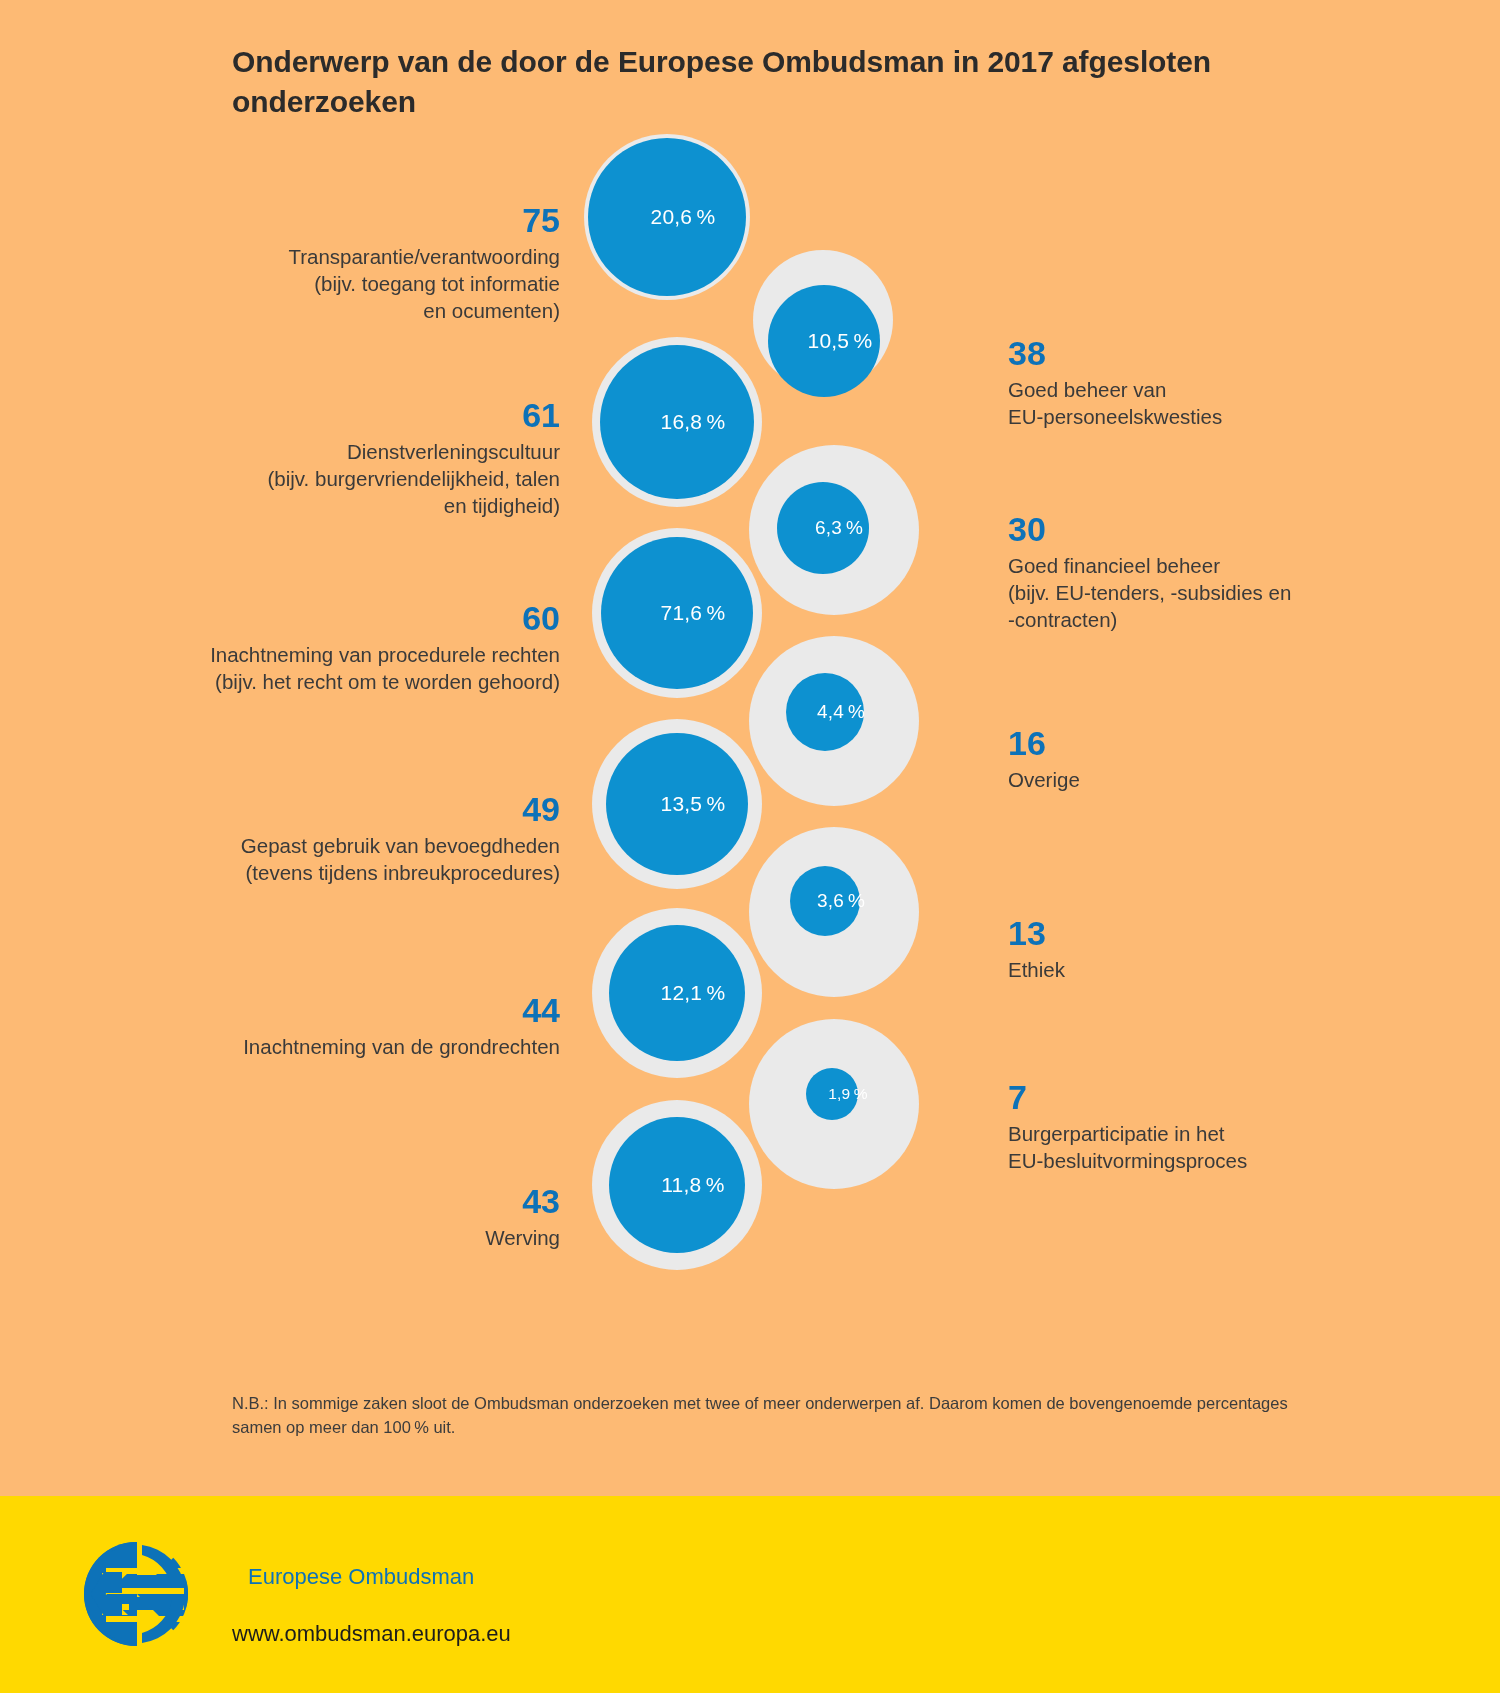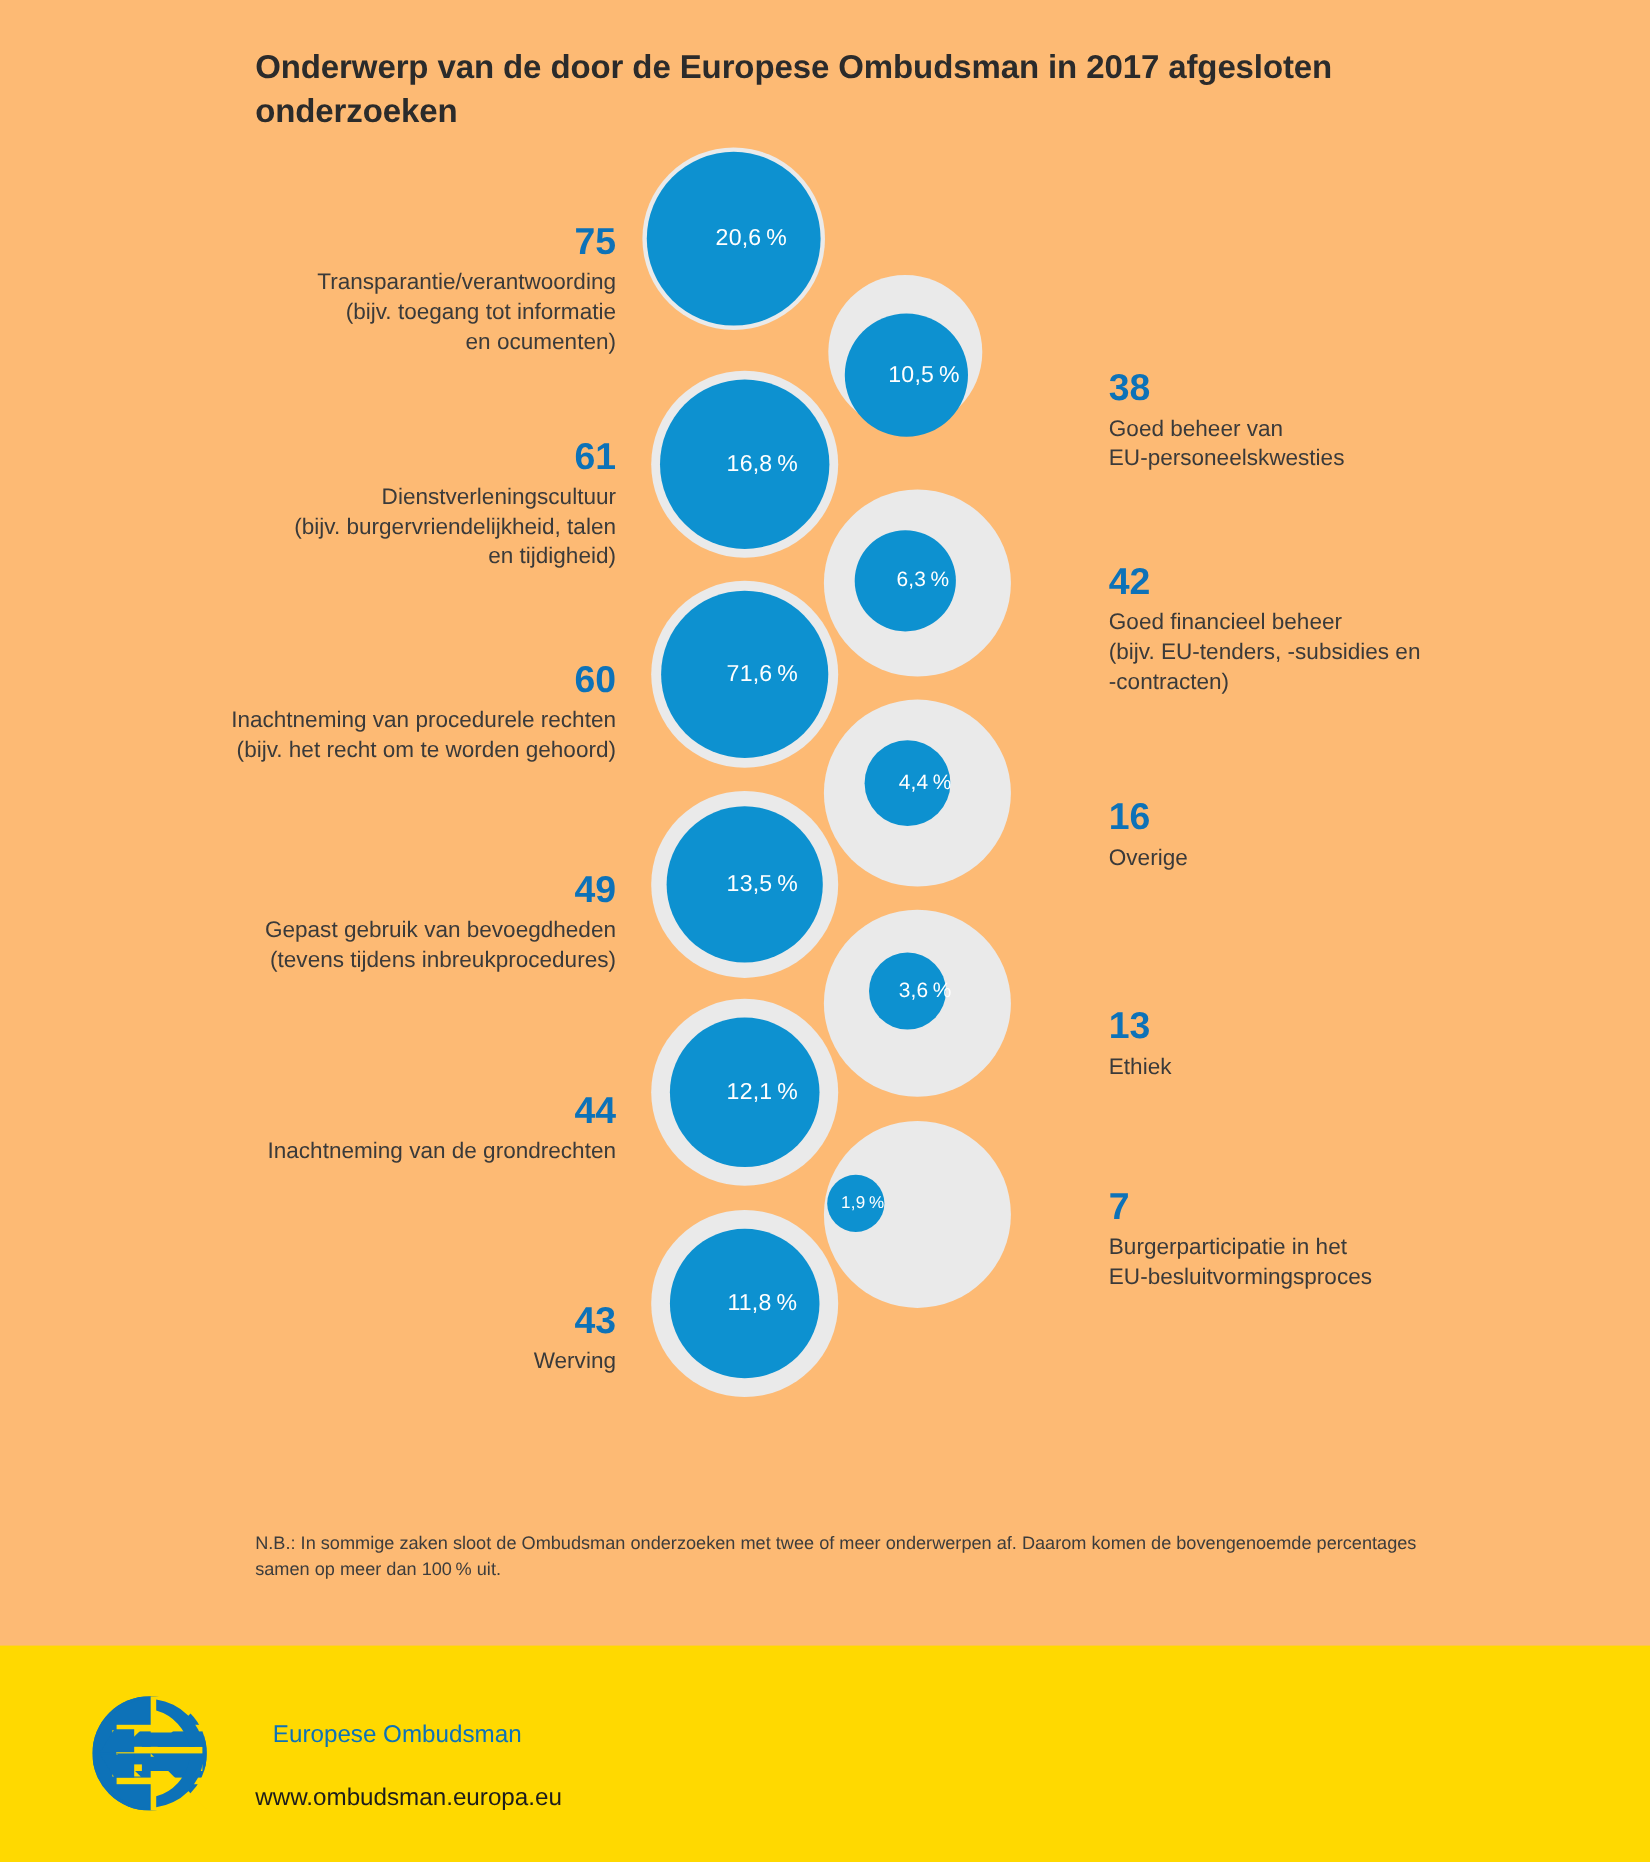--- a/index.html
+++ b/index.html
@@ -195,21 +195,21 @@
         <div class="txt">EU-personeelskwesties</div>
       </div>
     </div>
 
     <div class="bubble-row">
       <div class="halo" style="left:749px; top:445px; width:170px; height:170px;"></div>
       <div class="circle" style="left:777px; top:482px; width:92px; height:92px;">
         <span class="pct small">6,3 %</span>
       </div>
       <div class="lbl left-align" style="left:1008px; top:476px; width:340px;">
-        <div class="num">42</div>
+        <div class="num">30</div>
         <div class="txt">Goed financieel beheer</div>
         <div class="txt">(bijv. EU-tenders, -subsidies en</div>
         <div class="txt">-contracten)</div>
       </div>
     </div>
 
     <div class="bubble-row">
       <div class="halo" style="left:749px; top:636px; width:170px; height:170px;"></div>
       <div class="circle" style="left:786px; top:673px; width:78px; height:78px;">
         <span class="pct small">4,4 %</span>
@@ -226,21 +226,21 @@
         <span class="pct small">3,6 %</span>
       </div>
       <div class="lbl left-align" style="left:1008px; top:880px; width:330px;">
         <div class="num">13</div>
         <div class="txt">Ethiek</div>
       </div>
     </div>
 
     <div class="bubble-row">
       <div class="halo" style="left:749px; top:1019px; width:170px; height:170px;"></div>
-      <div class="circle" style="left:752px; top:1068px; width:52px; height:52px;justify-content:flex-end;">
+      <div class="circle" style="left:806px; top:1068px; width:52px; height:52px;">
         <span class="pct" style="font-size:15.5px;">1,9 %</span>
       </div>
       <div class="lbl left-align" style="left:1008px; top:1044px; width:340px;">
         <div class="num">7</div>
         <div class="txt">Burgerparticipatie in het</div>
         <div class="txt">EU-besluitvormingsproces</div>
       </div>
     </div>
 
   </div>

